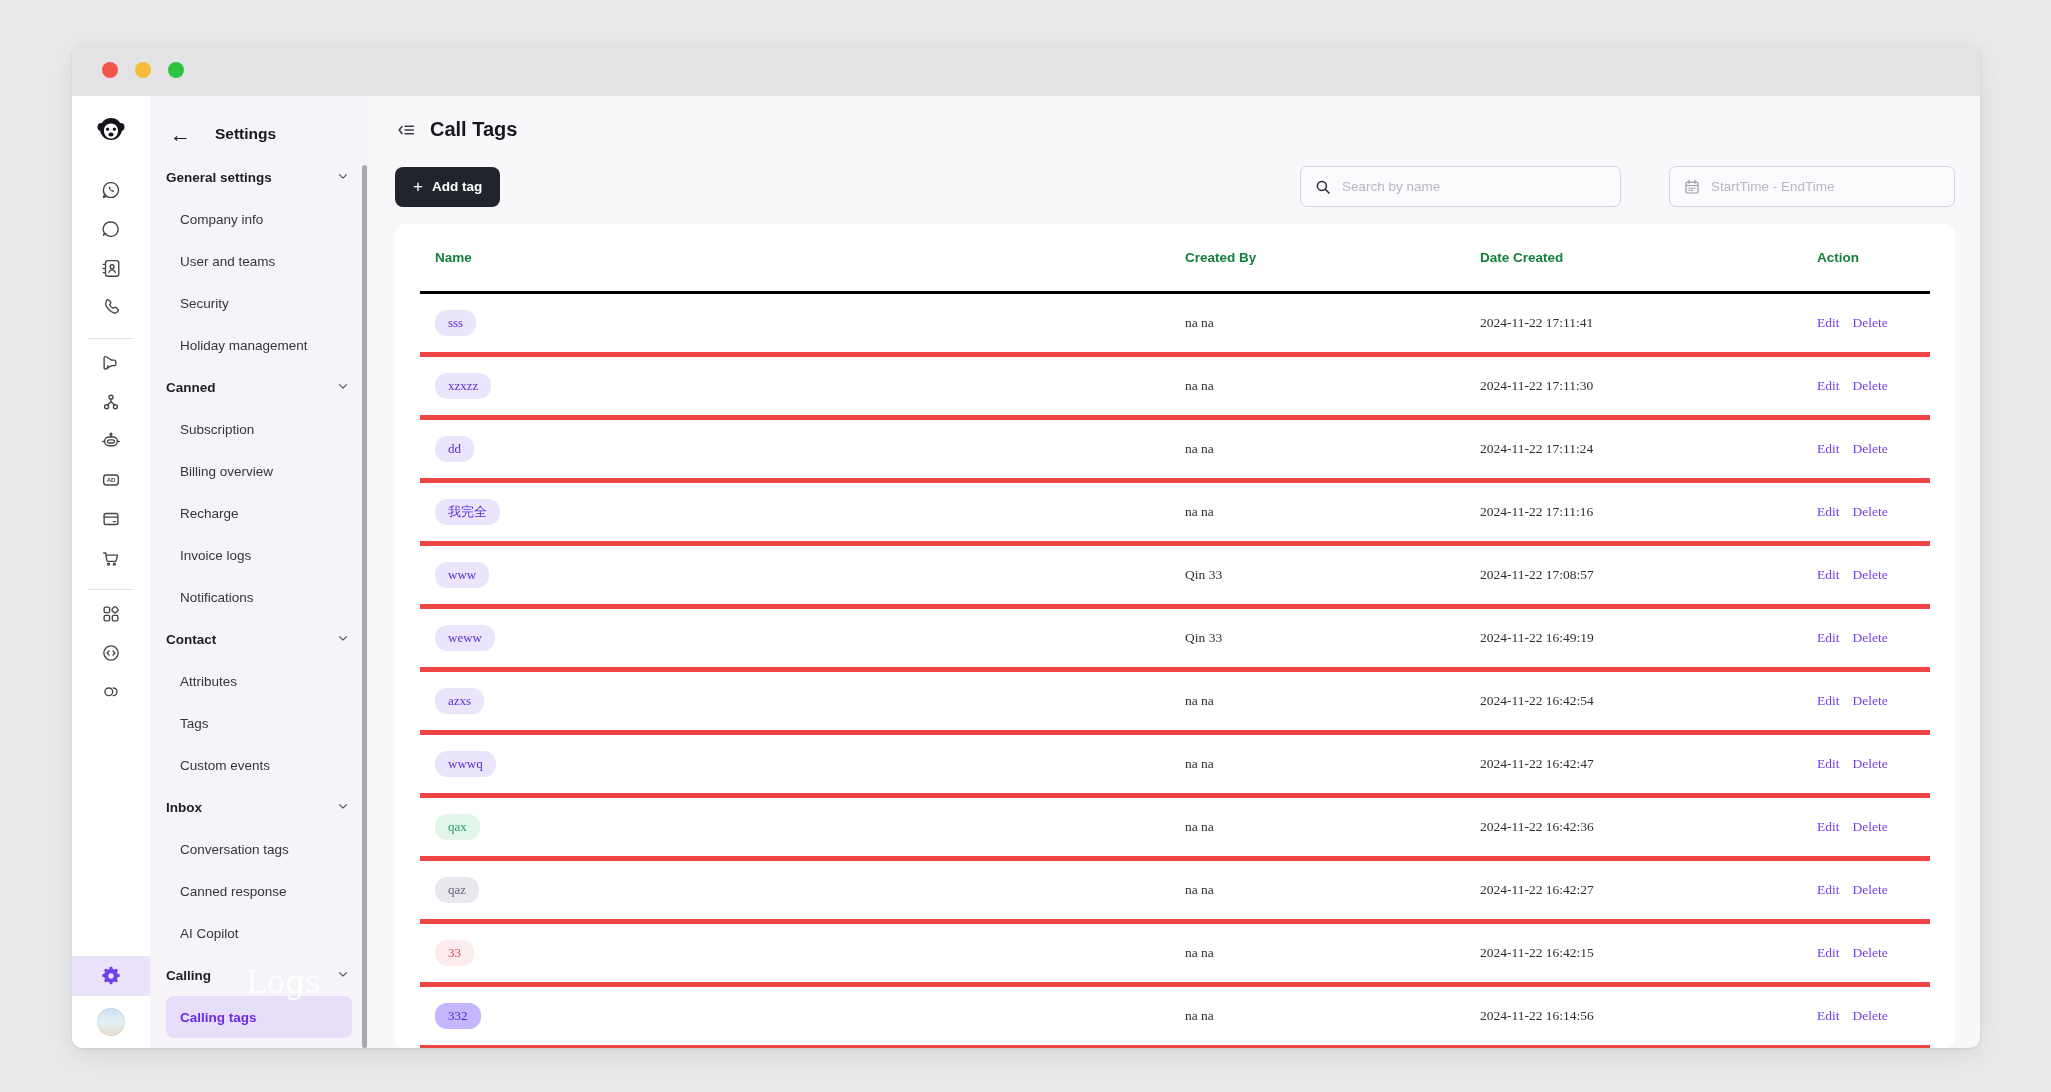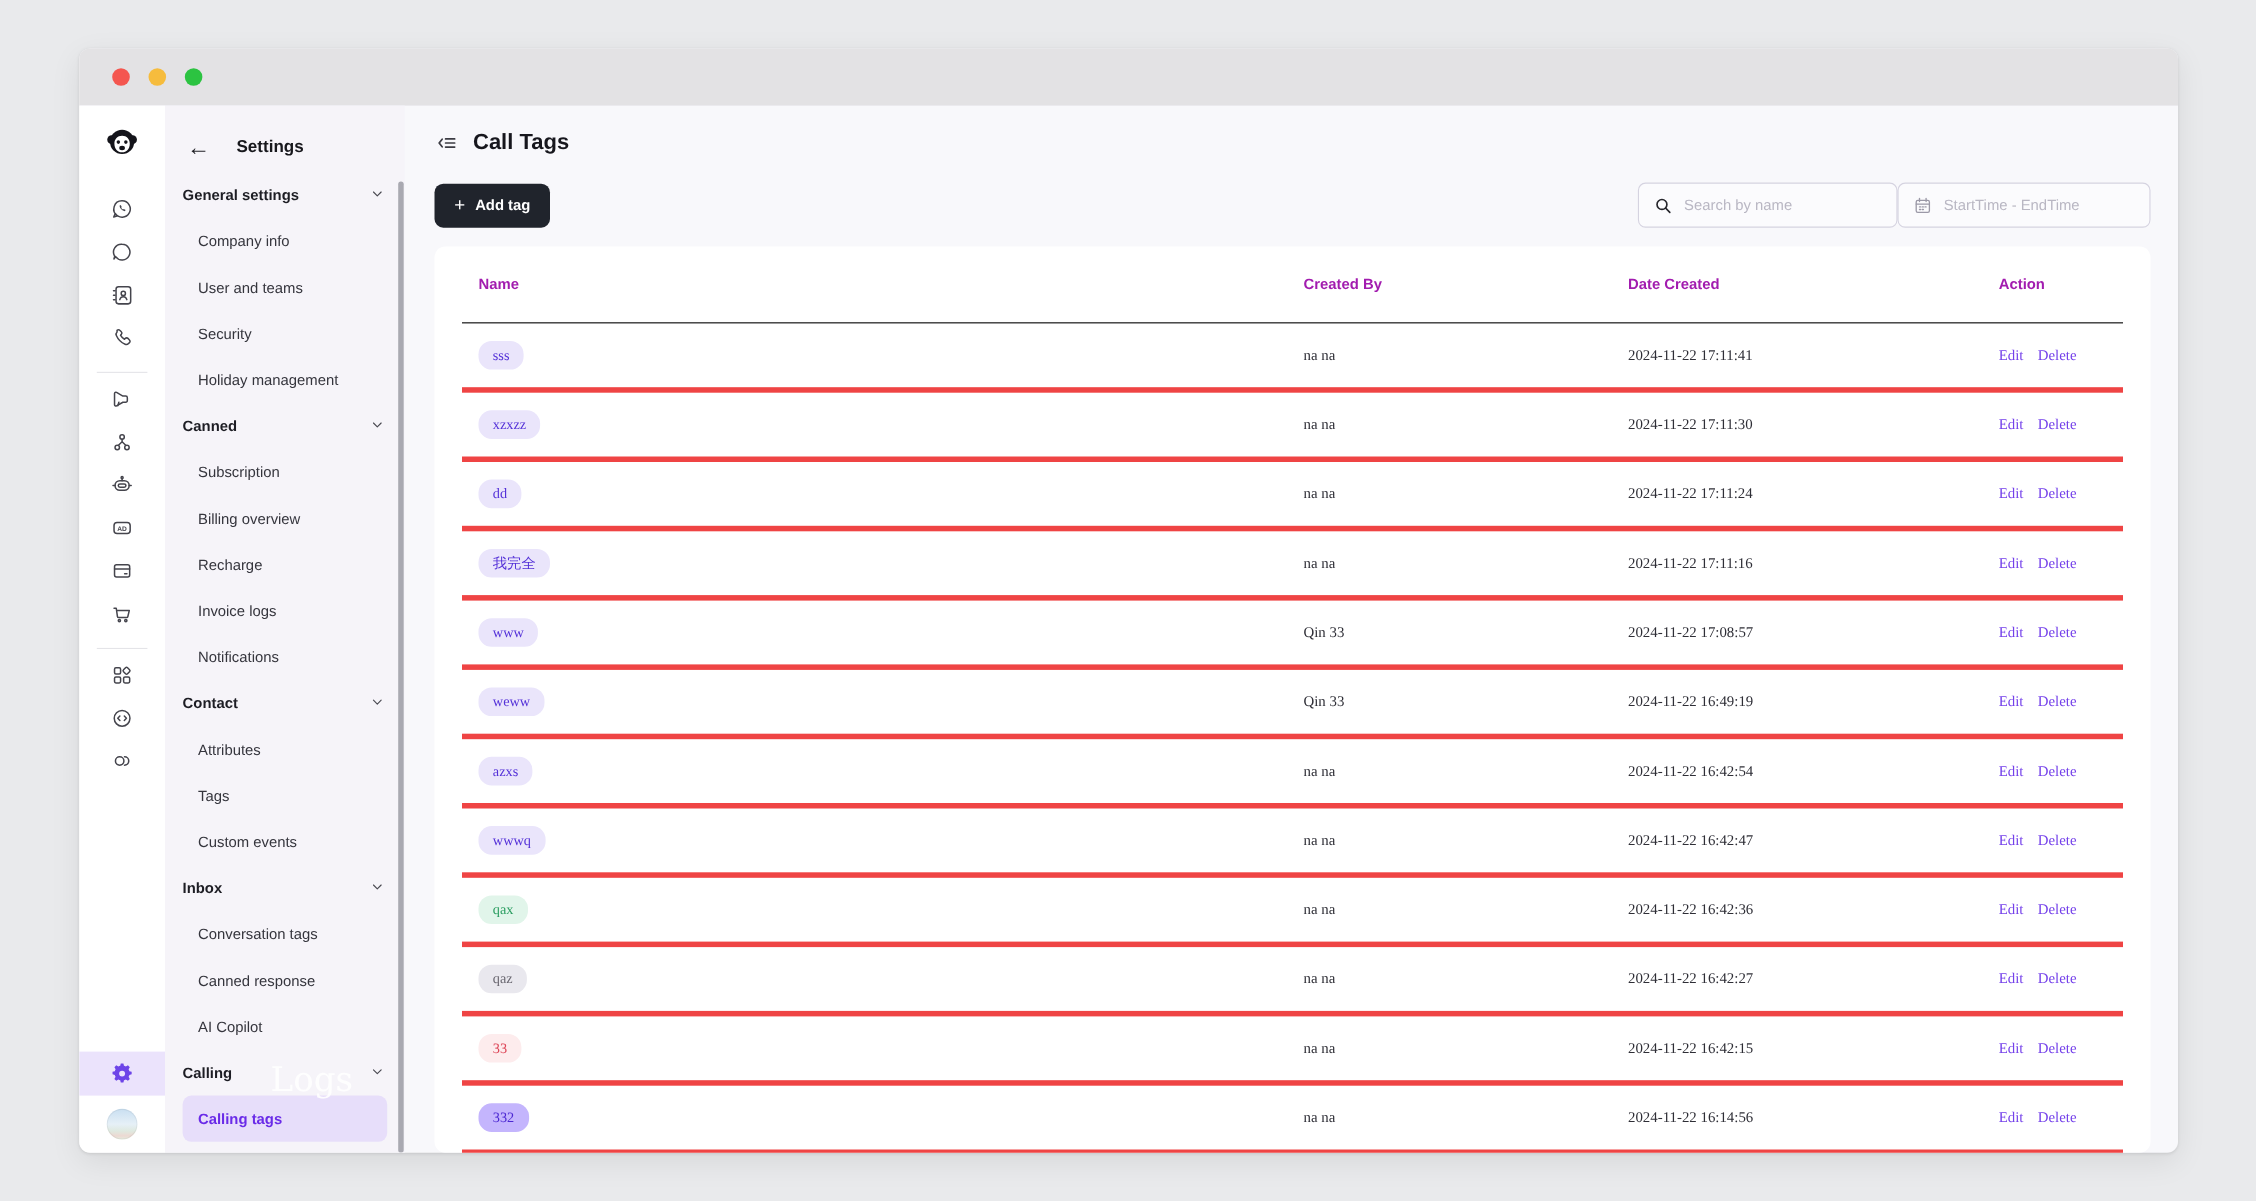--- a/index.html
+++ b/index.html
@@ -96,32 +96,32 @@
   .controls-spacer { flex:1; }
   .input-wrap {
     display:flex; align-items:center; gap:10px; height:41px; background:#fbfbfd;
     border:1.5px solid #d5d3e0; border-radius:7px; padding:0 13px;
   }
   .input-wrap input {
     border:none; outline:none; background:transparent; font-size:13.5px;
     color:#33333a; width:100%; font-family:"Liberation Sans", sans-serif;
   }
   .input-wrap input::placeholder { color:#b9b7c3; }
-  .search-wrap { width:236px; }
-  .date-wrap { width:230px; }
+  .search-wrap { width:321px; margin-right:24px; }
+  .date-wrap { width:286px;margin-left:24px; }
   .search-wrap svg { width:18px; height:18px; stroke:#26262c; fill:none; stroke-width:2; stroke-linecap:round; flex:0 0 auto; }
   .date-wrap svg { width:18px; height:18px; stroke:#9b99a7; fill:none; stroke-width:1.6; stroke-linecap:round; flex:0 0 auto; }
 
   .card {
     background:#ffffff; border-radius:10px; margin-top:17px; padding:0 25px;
     flex:1; min-height:0;
   }
   .thead {
     display:flex; align-items:center; height:70px;
-    border-bottom:1px solid #000000; font-size:13.5px; font-weight:700; color:#a21caf;
+    border-bottom:3px solid #000000; font-size:13.5px; font-weight:700; color:#15803d;
   }
   .trow {
     display:flex; align-items:center; height:63px; border-bottom:5px solid #ef4444;
     font-size:13.5px; color:#2e2e36;font-family:Liberation Serif, serif;
   }
   .c-name { width:765px; padding-left:15px; }
   .c-by { width:295px; }
   .c-date { width:337px; }
   .c-action { flex:1; }
   .chip {

